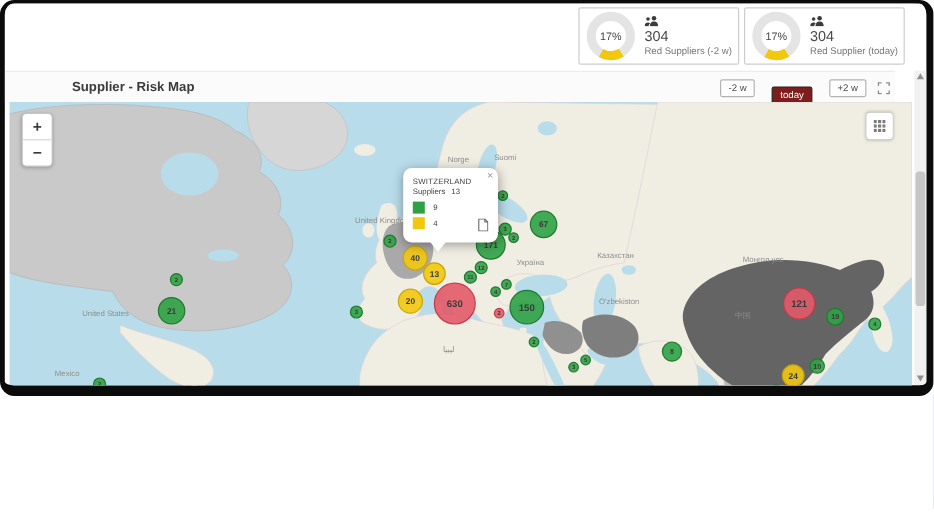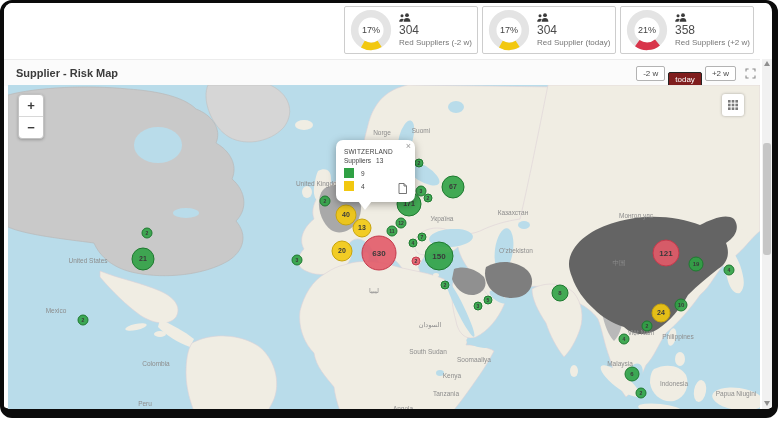--- a/index.html
+++ b/index.html
@@ -1,39 +1,39 @@
 <!DOCTYPE html>
 <html><head>
 <meta charset="utf-8">
 <style>
   html,body{margin:0;padding:0;background:#ffffff;}
   .frame{
-    position:relative;width:778px;height:418px;box-sizing:border-box;
+    position:relative;width:778px;height:330px;box-sizing:border-box;
     border:solid #0b0b0b;border-width:3px 6px 9px 4px;border-radius:12px;
     overflow:hidden;background:#ffffff;
     font-family:"Liberation Sans","DejaVu Sans",sans-serif;
   }
   
   .topbar{position:absolute;top:0;left:0;right:10px;height:56px;background:#fff;}
   .cards{position:absolute;top:3px;right:8px;display:flex;gap:4px;}
   .card{width:134px;height:48px;border:1px solid #cdcdcd;border-radius:2px;background:#fff;
         display:flex;align-items:center;padding:2px 5px;box-sizing:border-box;}
   .donut-wrap{position:relative;width:42px;height:42px;flex:0 0 auto;}
   .donut-wrap svg{display:block;}
   .donut-pct{position:absolute;inset:0;display:flex;align-items:center;justify-content:center;
              font-size:9px;color:#444;}
   .card-info{margin-left:7px;line-height:1.25;min-width:0;}
   .card-value{font-size:12px;color:#4a4a4a;}
   .card-label{font-size:8px;color:#767676;white-space:nowrap;}
   .people-ic{display:block;margin-bottom:1px;}
   
-  .titlebar{position:absolute;top:56px;left:0;right:12px;height:26px;background:#fbfbfb;
-            border-top:1px solid #ececec;display:flex;align-items:center;}
+  .titlebar{position:absolute;top:56px;left:0;right:26px;height:26px;background:#fbfbfb;
+            border-top:1px solid #ececec;display:flex;align-items:center;padding-left:44px;}
   .vis-title{font-size:11px;font-weight:bold;color:#3b3b3b;padding-left:12px;}
-  .view-buttons{margin-left:auto;display:flex;gap:3px;align-items:center;margin-right:6px;}
+  .view-buttons{margin-left:auto;display:flex;gap:14px;align-items:center;margin-right:6px;}
   .vbtn{font-size:8px;padding:2px 6px;border:1px solid #b3b3b3;background:#fff;color:#4a4a4a;
         border-radius:2px;cursor:pointer;white-space:nowrap;}
   .vbtn.active{background:#7f1d1d;border-color:#252423;color:#fff;margin-top:12px;}
   .focus-btn{margin:0 4px 0 3px;display:flex;align-items:center;}
   
   .map{position:absolute;top:82px;left:4px;width:752px;height:348px;background:#b9dcea;overflow:hidden;}
   .map svg.world{position:absolute;left:0;top:0;}
   .zoomctl{position:absolute;top:9px;left:10px;width:24px;background:#fff;border:1px solid #c3c3c3;
            border-radius:4px;box-shadow:0 1px 3px rgba(0,0,0,.25);z-index:4;}
   .zbtn{width:24px;height:21px;line-height:21px;text-align:center;font-weight:bold;color:#3c3c3c;
@@ -105,39 +105,20 @@
             <svg class="people-ic" width="12" height="9" viewBox="0 0 12 9">
               <circle cx="8" cy="2.2" r="1.9" fill="#3b3b3b"></circle>
               <path d="M4.6,8.8 C4.6,6 6.2,5 8,5 C9.8,5 11.4,6 11.4,8.8 Z" fill="#3b3b3b"></path>
               <circle cx="3" cy="2.8" r="1.5" fill="#3b3b3b"></circle>
               <path d="M0.2,8.8 C0.2,6.6 1.5,5.7 3,5.7 C3.7,5.7 4.4,5.9 4.9,6.4 C4,7 3.6,7.9 3.5,8.8 Z" fill="#3b3b3b"></path>
             </svg>
             <div class="card-value">304</div>
             <div class="card-label">Red Supplier (today)</div>
           </div>
         </div>
-        <div class="card">
-          <div class="donut-wrap">
-            <svg width="42" height="42" viewBox="0 0 36 36">
-              <circle cx="18" cy="18" r="14" fill="none" stroke="#e4e4e4" stroke-width="6.5"></circle>
-              <circle cx="18" cy="18" r="14" fill="none" stroke="#D8344A" stroke-width="6.5" stroke-dasharray="18.5 69.5" transform="rotate(50 18 18)"></circle>
-            </svg>
-            <div class="donut-pct">21%</div>
-          </div>
-          <div class="card-info">
-            <svg class="people-ic" width="12" height="9" viewBox="0 0 12 9">
-              <circle cx="8" cy="2.2" r="1.9" fill="#3b3b3b"></circle>
-              <path d="M4.6,8.8 C4.6,6 6.2,5 8,5 C9.8,5 11.4,6 11.4,8.8 Z" fill="#3b3b3b"></path>
-              <circle cx="3" cy="2.8" r="1.5" fill="#3b3b3b"></circle>
-              <path d="M0.2,8.8 C0.2,6.6 1.5,5.7 3,5.7 C3.7,5.7 4.4,5.9 4.9,6.4 C4,7 3.6,7.9 3.5,8.8 Z" fill="#3b3b3b"></path>
-            </svg>
-            <div class="card-value">358</div>
-            <div class="card-label">Red Suppliers (+2 w)</div>
-          </div>
-        </div>
       </div>
   </div>
 
   <div class="titlebar">
     <div class="vis-title">Supplier - Risk Map</div>
     <div class="view-buttons" id="viewButtons">
         <div class="vbtn">-2 w</div>
         <div class="vbtn active">today</div>
         <div class="vbtn">+2 w</div>
       </div>

